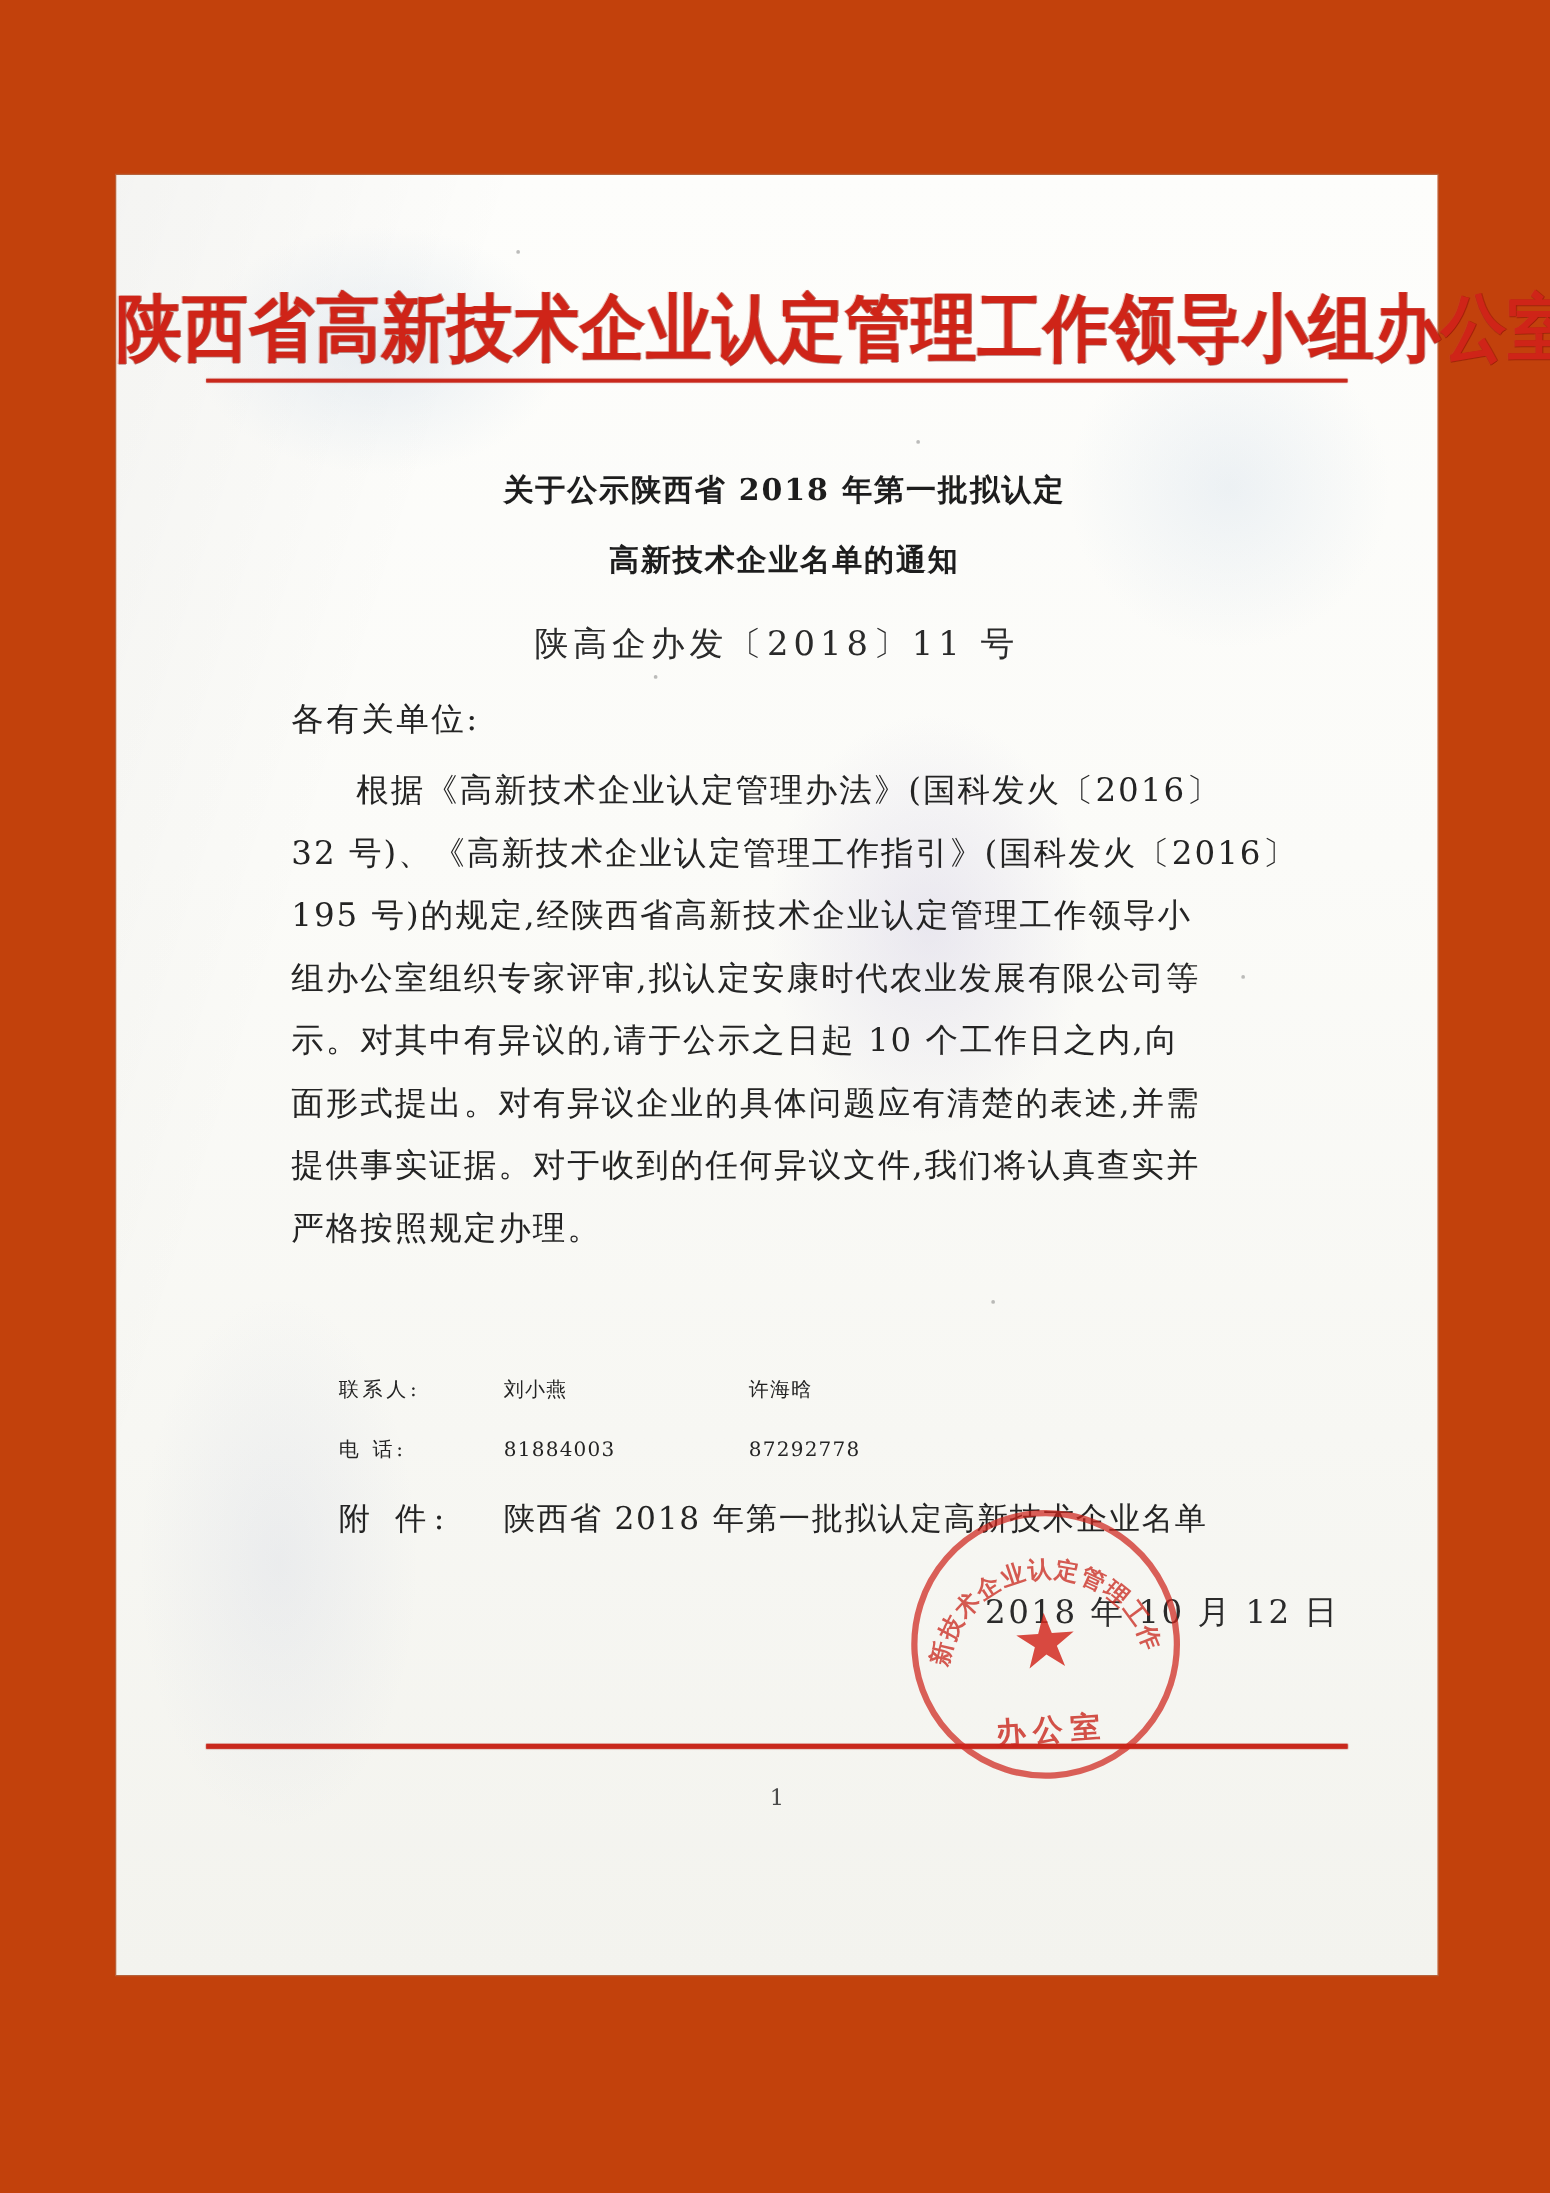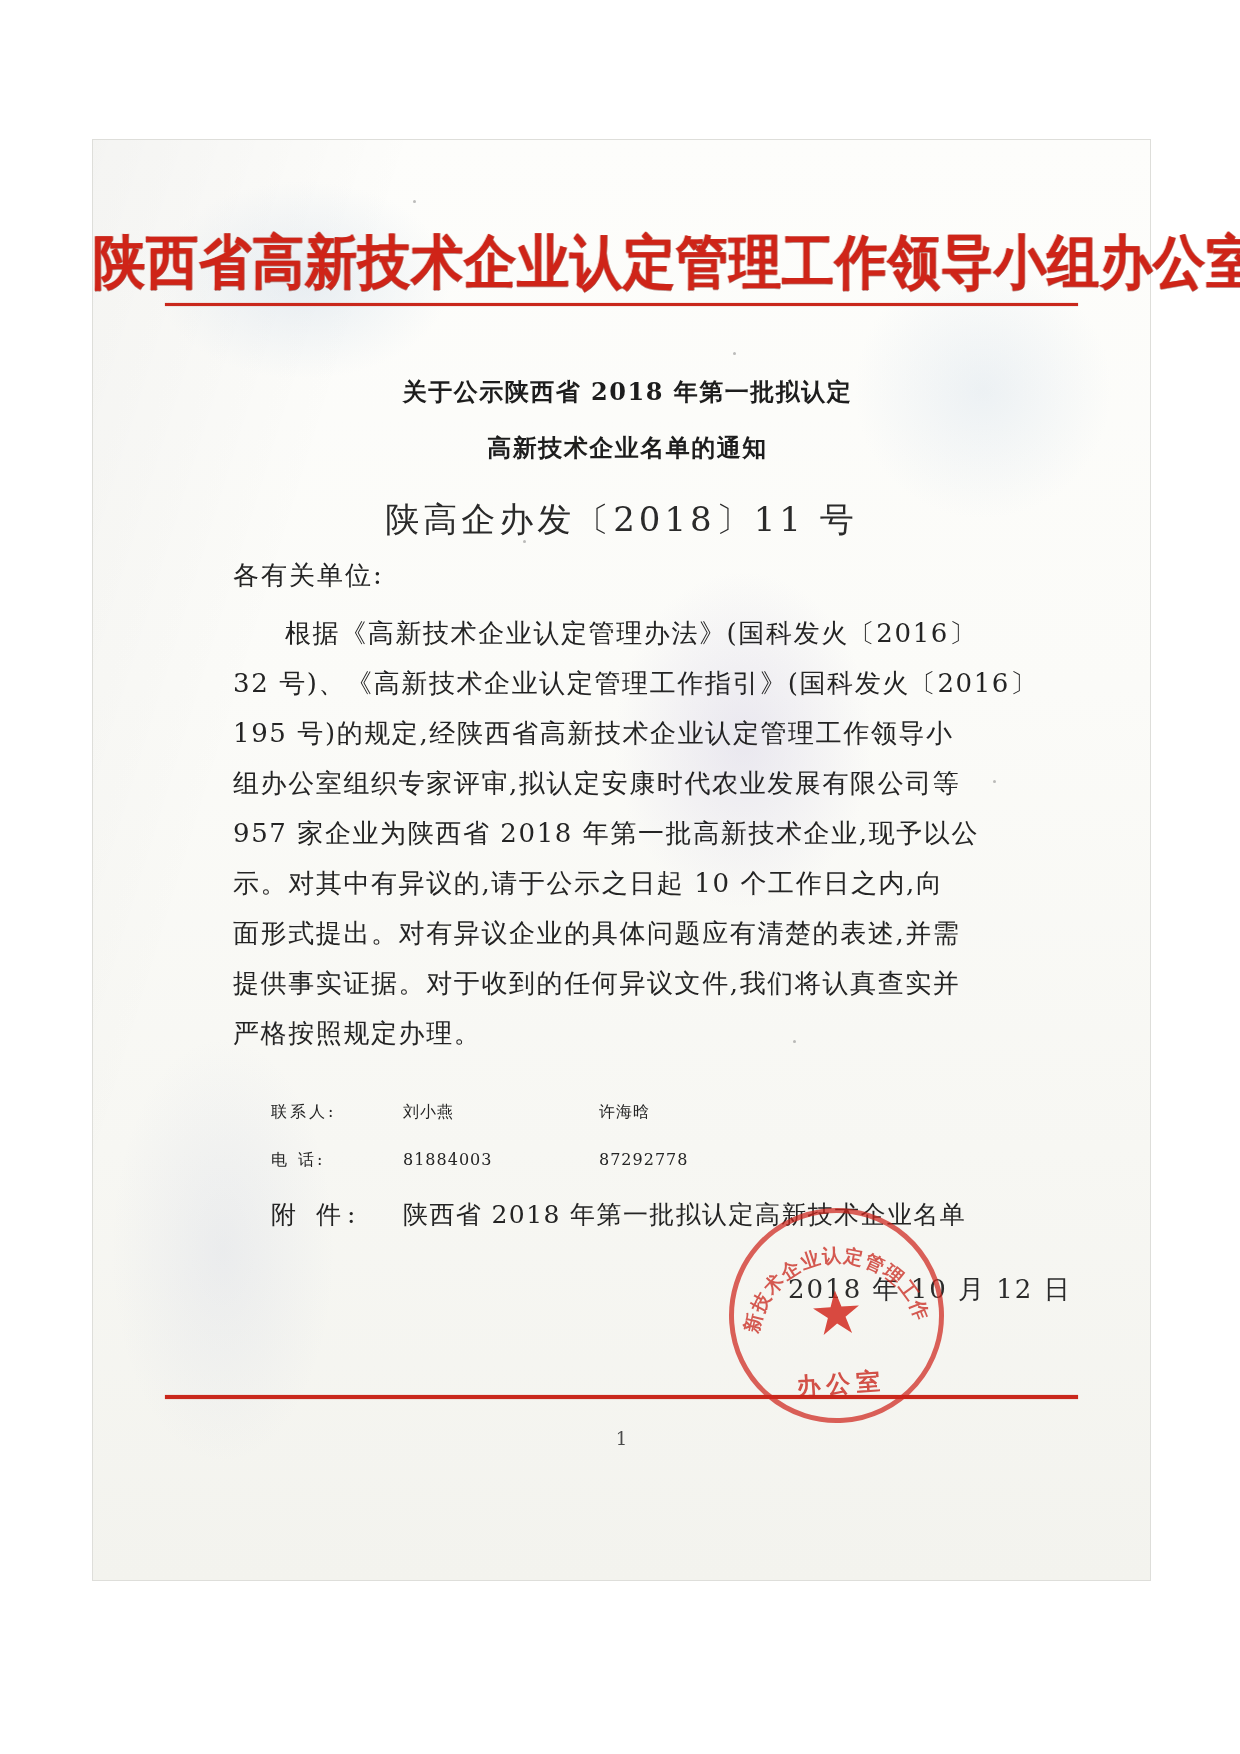--- a/index.html
+++ b/index.html
@@ -8,21 +8,21 @@
     background: #e9e9e7;
   }
   body {
     font-family: "Liberation Serif", "DejaVu Serif", serif;
   }
   .page {
     position: relative;
     width: 1240px;
     height: 1754px;
     margin: 0 auto;
-    background: #ffffff;
+    background: #c2410c;
     overflow: hidden;
   }
   
   .sheet {
     position: absolute;
     left: 93px;
     top: 140px;
     width: 1057px;
     height: 1440px;
     background:
@@ -87,21 +87,21 @@
     white-space: nowrap;
   }
   .doc-title.l1 { top: 236px; }
   .doc-title.l2 { top: 292px; }
 
   .doc-number {
     position: absolute;
     left: 0; right: 0;
     top: 357px;
     text-align: center;
-    font-size: 34px;
+    font-size: 27px;
     color: #2a2a2a;
     letter-spacing: 4px;
     font-family: "DejaVu Serif", "Liberation Serif", serif;
   }
 
   
   .salutation {
     position: absolute;
     left: 140px;
     top: 418px;
@@ -264,21 +264,20 @@
 
     <div class="doc-number">陕高企办发〔2018〕11 号</div>
 
     <div class="salutation">各有关单位:</div>
 
     <div class="body-block">
       <div class="body-line indent">根据《高新技术企业认定管理办法》(国科发火〔2016〕</div>
       <div class="body-line">32 号)、《高新技术企业认定管理工作指引》(国科发火〔2016〕</div>
       <div class="body-line">195 号)的规定,经陕西省高新技术企业认定管理工作领导小</div>
       <div class="body-line">组办公室组织专家评审,拟认定安康时代农业发展有限公司等</div>
-      <div class="body-line">957 家企业为陕西省 2018 年第一批高新技术企业,现予以公</div>
       <div class="body-line">示。对其中有异议的,请于公示之日起 10 个工作日之内,向</div>
       <div class="body-line">面形式提出。对有异议企业的具体问题应有清楚的表述,并需</div>
       <div class="body-line">提供事实证据。对于收到的任何异议文件,我们将认真查实并</div>
       <div class="body-line">严格按照规定办理。</div>
     </div>
 
     <div class="contact-block">
       <div class="contact-row">
         <span class="c-label">联系人:</span>
         <span class="c-val1">刘小燕</span>

